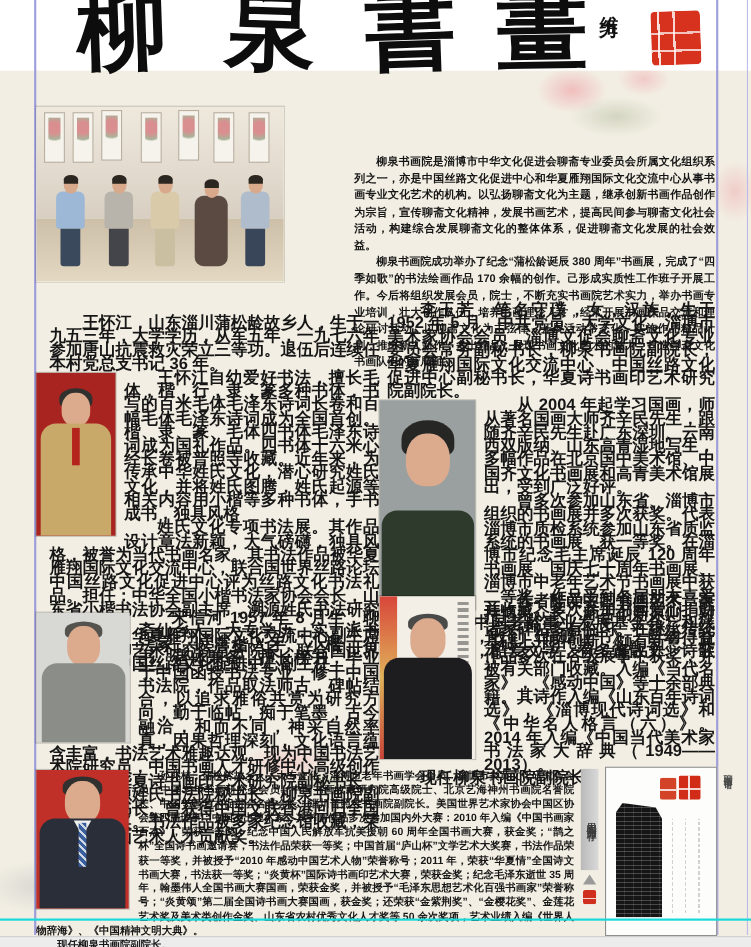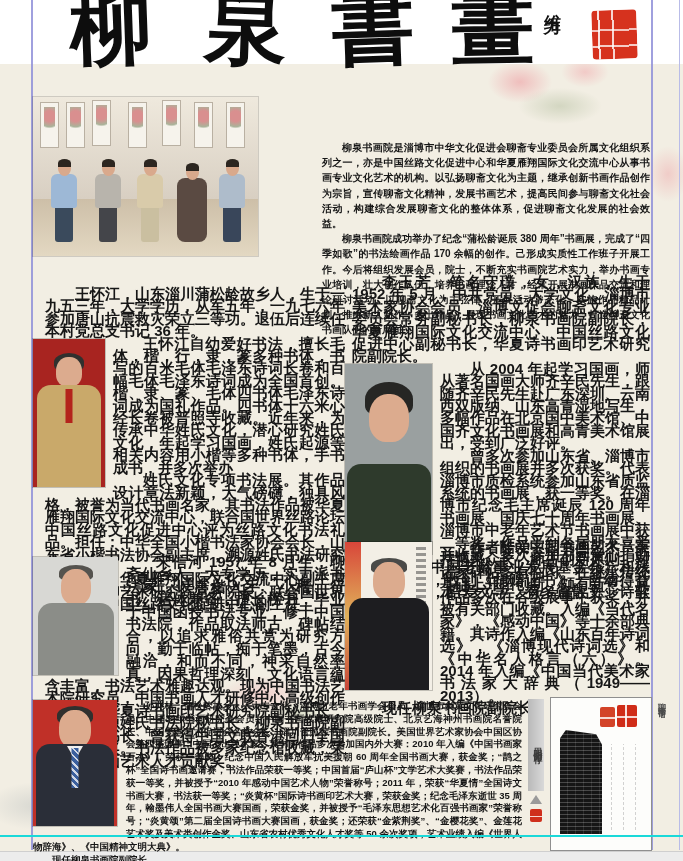--- a/index.html
+++ b/index.html
@@ -178,21 +178,21 @@
   </div>
 
   <div class="txt bio bio-wang">
     <p>王怀江，山东淄川蒲松龄故乡人，生于一九五三年，大学学历，从军五年，一九七六年参加唐山抗震救灾荣立三等功。退伍后连续任本村党总支书记 36 年。</p>
     <div class="portrait float-l" style="width:72px;height:148px;background:#a82420">
       <div class="p-hair" style="top:14px;width:30px;height:18px"></div>
       <div class="p-head" style="top:18px;width:26px;height:30px"></div>
       <div class="p-body" style="top:46px;width:64px;height:102px;background:#c9a96a"></div>
       <div class="p-tie" style="top:50px;height:34px;background:#b4231c"></div>
     </div>
-    <p>王怀江自幼爱好书法，擅长毛体，楷，行，隶，篆多种书体，书写的百米毛体毛泽东诗词长卷和百幅毛体毛泽东诗词成为全国首创。楷、隶、篆、毛体四书体毛泽东诗词成为国礼作品。四书体十六米心经长卷被普照寺收藏。近年来，为传承中华姓氏文化，潜心研究姓氏文化，年起学习国画，姓氏起源等相关内容用小楷等多种书体，手书成书，并多次举办</p>
+    <p>王怀江自幼爱好书法，擅长毛体，楷，行，隶，篆多种书体，书写的百米毛体毛泽东诗词长卷和百幅毛体毛泽东诗词成为全国首创。楷、隶、篆、毛体四书体毛泽东诗词成为国礼作品。四书体十六米心经长卷被普照寺收藏。近年来，为传承中华姓氏文化，潜心研究姓氏文化，并将姓氏图腾，姓氏起源等相关内容用小楷等多种书体，手书成书，独具风格</p>
     <p>姓氏文化专项书法展。其作品设计章法新颖，大气磅礴，独具风格，被誉为当代书画名家。其书法作品被华夏雁翔国际文化交流中心，联合国世界丝路论坛中国丝路文化促进中心评为丝路文化书法礼品。担任：中华全国小楷书法家协会会长，山东省小楷书法协会副主席，溯源姓氏书法研究院院长等。</p>
     <p>现任：华夏雁翔国际文化交流中心副主席兼诗书画印艺术研究院常务院长；联合国世界丝路论坛中国丝路文化促进中心副主任</p>
     <div class="clear"></div>
   </div>
 
   <div class="txt bio bio-song">
     <div class="portrait float-l" style="width:85px;height:118px;background:#d8d8d4">
       <div class="p-hair" style="top:8px;width:34px;height:16px;background:#55534e"></div>
       <div class="p-head" style="top:12px;width:30px;height:36px"></div>
       <div class="p-body" style="top:46px;width:76px;height:72px;background:#8b8d88"></div>

